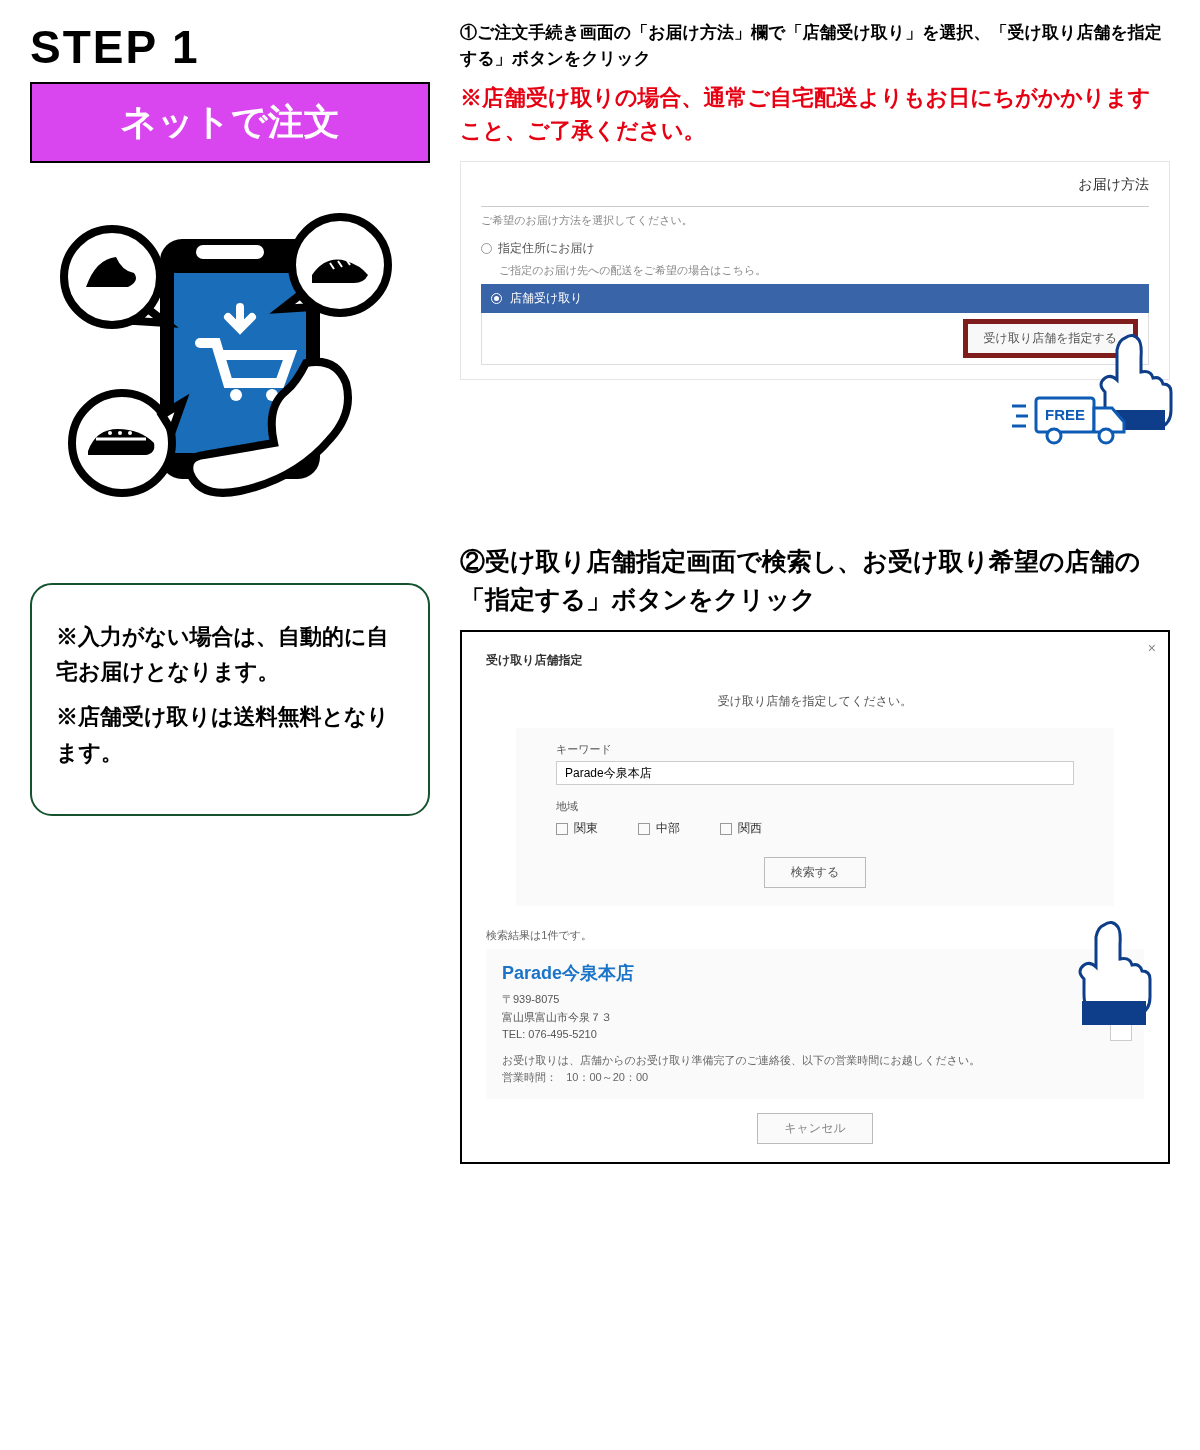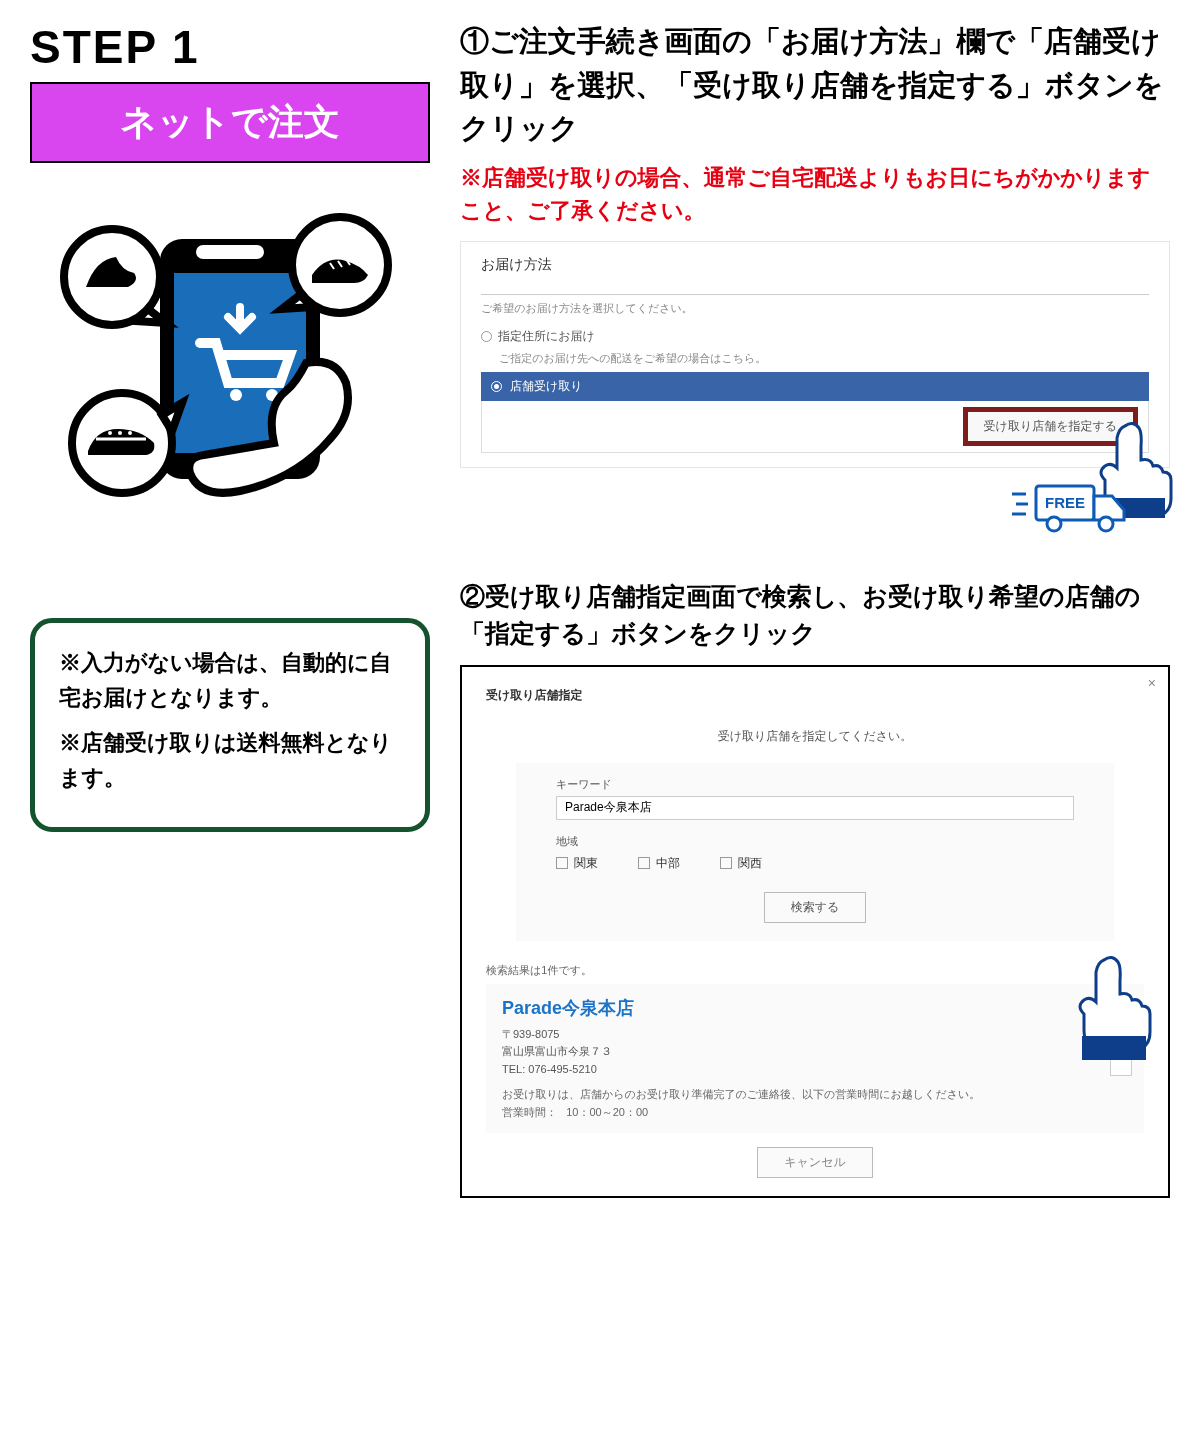--- a/index.html
+++ b/index.html
@@ -12,31 +12,31 @@
 
   .step-label { font-size: 46px; font-weight: 900; letter-spacing: 2px; margin-bottom: 8px; }
   .blue-banner {
     background: #d946ef; color: #fff; font-size: 36px; font-weight: 800;
     padding: 14px 22px; border: 2px solid #000; display: inline-block; width: 100%;
     text-align: center;
   }
   .illustration { margin-top: 20px; position: relative; width: 380px; height: 320px; }
 
   .headline-1 {
-    font-size: 29px; font-weight: 900; line-height: 1.5;
+    font-size: 17px; font-weight: 900; line-height: 1.5;
   }
   .notice-red {
     color: #e60012; font-size: 22px; font-weight: 700; line-height: 1.5; margin-top: 10px;
   }
 
   .delivery-box {
     margin-top: 14px; border: 1px solid #e5e5e5; padding: 10px 20px 14px; background: #fff;
     font-size: 12px; color: #555; position: relative;
   }
-  .delivery-title { text-align: left; font-size: 14px; color: #333; padding: 4px 0 20px;
+  .delivery-title { text-align: right; font-size: 14px; color: #333; padding: 4px 0 12px;
     border-bottom: 1px solid #ccc; margin-bottom: 6px; }
   .delivery-desc { font-size: 11px; color: #888; margin-bottom: 8px; }
   .radio-row { display: flex; align-items: center; gap: 6px; font-size: 12px; padding: 4px 0; }
   .radio-outer { width: 11px; height: 11px; border: 1px solid #999; border-radius: 50%; display: inline-block; position: relative; }
   .radio-outer.selected { border-color: #2a5bb8; }
   .radio-outer.selected::after { content: ""; position: absolute; inset: 2px; background: #2a5bb8; border-radius: 50%; }
   .sub-note { font-size: 11px; color: #888; margin: 2px 0 6px 18px; }
   .selected-bar {
     background: #3a64a8; color: #fff; padding: 6px 10px; display: flex; align-items: center; gap: 8px;
     font-size: 12px;
@@ -47,21 +47,21 @@
     border: 1px solid #ddd; border-top: none; padding: 6px 10px; text-align: right;
   }
   .specify-btn {
     display: inline-block; border: 5px solid #7f1d1d; background: #f8f8f8; padding: 6px 16px;
     font-size: 12px; color: #555;
   }
   .free-truck { text-align: right; margin: 6px 8px 0 0; position: relative; height: 64px; }
 
   .row2 { display: flex; gap: 30px; align-items: flex-start; margin-top: 40px; }
   .red-note-box {
-    border: 5px solid #14532d; border-radius: 22px; padding: 22px 24px; margin-top: 40px;
+    border: 2px solid #14532d; border-radius: 22px; padding: 34px 24px; margin-top: 40px;
     background: #fff;
   }
   .red-note-box p { font-size: 22px; font-weight: 800; line-height: 1.6; margin-bottom: 10px; }
 
   .headline-2 { font-size: 25px; font-weight: 900; line-height: 1.5; margin-bottom: 12px; }
 
   .modal-frame {
     border: 2px solid #000; background: #fff; position: relative; padding: 20px 24px 18px;
   }
   .modal-close { position: absolute; top: 8px; right: 12px; font-size: 14px; color: #888; }

